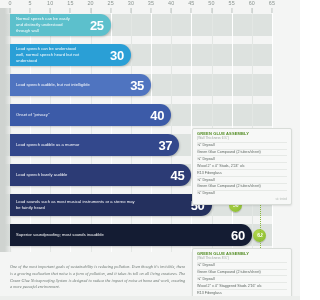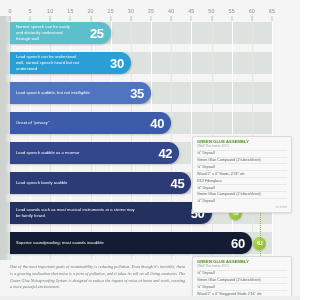--- a/index.html
+++ b/index.html
@@ -5,21 +5,21 @@
   html,body{margin:0;padding:0;}
   body{
     width:300px;height:300px;overflow:hidden;
     background:#ffffff;
     font-family:"Liberation Sans", sans-serif;
     position:relative;
   }
   #page{position:absolute;inset:0;background:#f4f5f4;}
 
   
-  .plot{position:absolute;left:0;top:8px;width:300px;height:258px;}
+  .plot{position:absolute;left:0;top:0;width:300px;height:258px;}
 
   .bands{position:absolute;left:0;top:14px;right:0;bottom:10px;}
   .band{position:absolute;left:0;width:272px;height:22px;background:#dde2df;}
 
   .gridlines{position:absolute;left:0;top:0;width:300px;height:258px;}
   .gl{position:absolute;top:8px;bottom:6px;width:1px;background:#ffffff;}
   .gl.dark{background:#e3e7e4;}
 
   .leftfade{
     position:absolute;left:0;top:8px;bottom:6px;width:12px;
@@ -189,21 +189,21 @@
         </div>
         <div class="barrow" style="top: 90px; width: 161.231px;">
           <div class="bar" style="width: 100%; background: rgb(60, 91, 168);">
             <div class="lbl">Onset of "privacy"</div>
             <div class="val">40</div>
           </div>
         </div>
         <div class="barrow" style="top: 120px; width: 169.292px;">
           <div class="bar" style="width: 100%; background: rgb(51, 72, 140);">
             <div class="lbl">Loud speech audible as a murmur</div>
-            <div class="val">42</div>
+            <div class="val">37</div>
           </div>
         </div>
         <div class="barrow" style="top: 150px; width: 181.385px;">
           <div class="bar" style="width: 100%; background: rgb(44, 59, 117);">
             <div class="lbl">Loud speech barely audible</div>
             <div class="val">45</div>
           </div>
         </div>
         <div class="barrow" style="top: 180px; width: 201.538px;">
           <div class="bar" style="width: 100%; background: rgb(36, 48, 94);">

